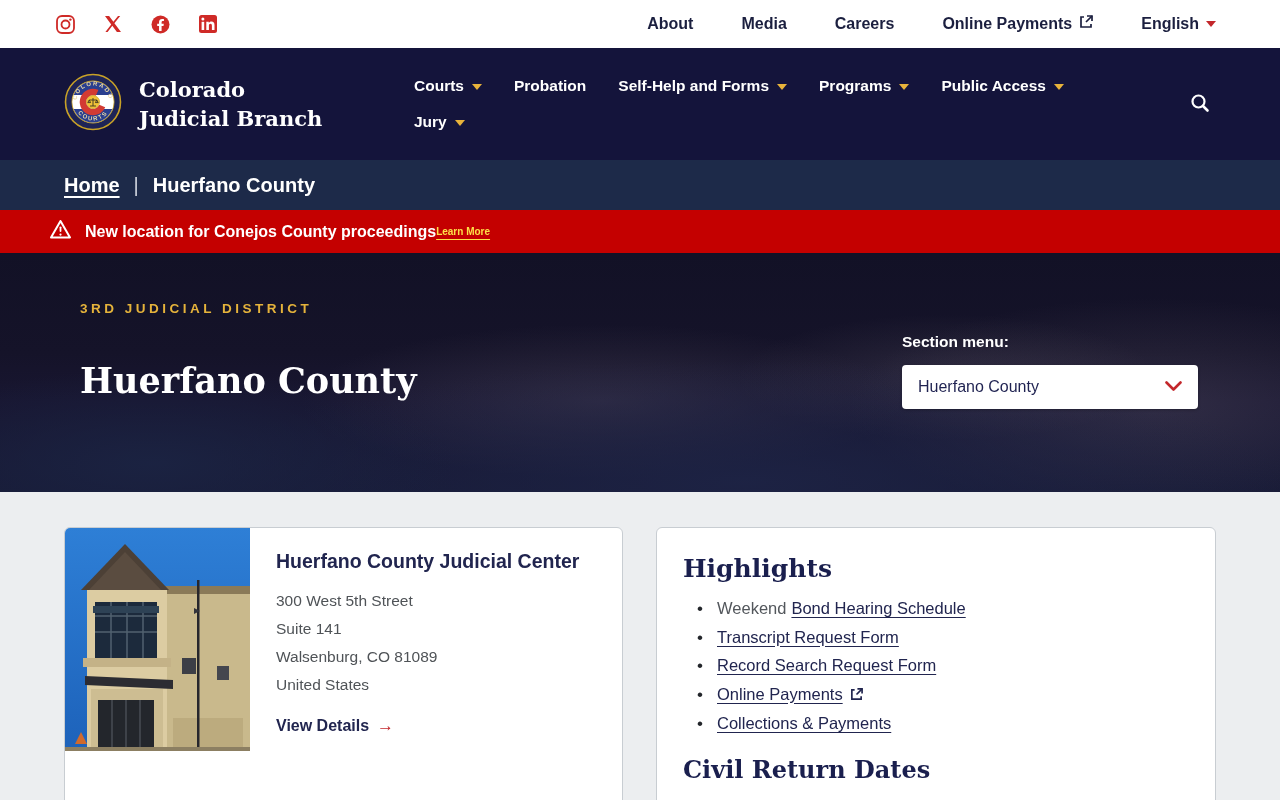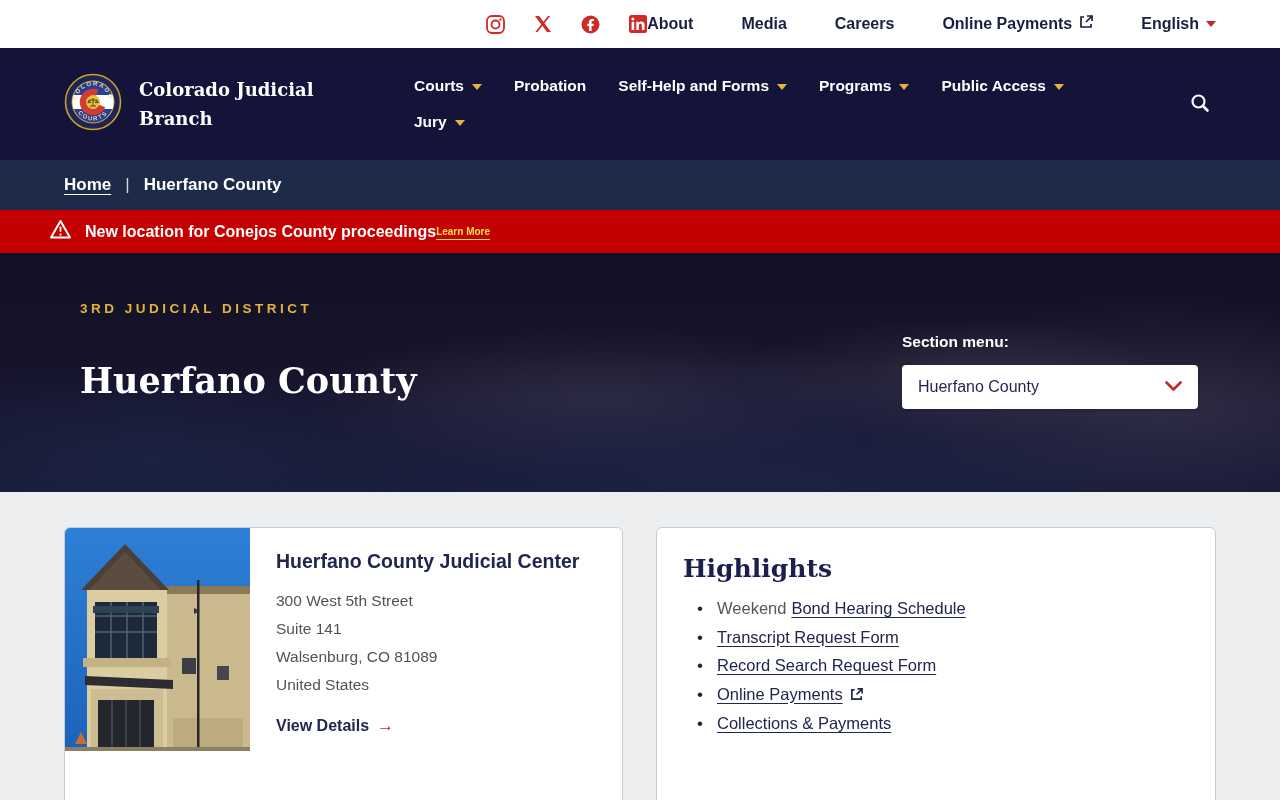--- a/index.html
+++ b/index.html
@@ -2,44 +2,44 @@
 <html><head>
 <meta charset="utf-8">
 <style>
   * { margin:0; padding:0; box-sizing:border-box; }
   html,body { width:1280px; height:800px; overflow:hidden; background:#eceef0;
               font-family:"Liberation Sans", sans-serif; }
   a { text-decoration:none; cursor:pointer; }
 
   
   .topbar { height:48px; background:#ffffff; display:flex; align-items:center;
-            justify-content:flex-end; padding:0 64px 0 56px; }
+            justify-content:space-between; padding:0 64px 0 56px; }
   .social { display:flex; align-items:center; gap:29px; }
   .social a { display:flex; align-items:center; }
   .toplinks { display:flex; align-items:center; gap:48px; }
   .toplinks a { color:#1b1f3f; font-size:16px; font-weight:700; display:flex; align-items:center; gap:7px; }
   .caret { width:0; height:0; border-left:5px solid transparent; border-right:5px solid transparent;
            border-top:6px solid #c3272b; display:inline-block; }
 
   
   .mainnav { height:112px; background:#14143b; display:flex; align-items:center; padding:0 64px; }
   .brand { display:flex; align-items:center; gap:17px; width:330px; flex:none; }
   .brand-title { font-family:"DejaVu Serif", serif; font-weight:700; color:#ffffff;
-                 font-size:18px; line-height:29px; width:190px; }
+                 font-size:21px; line-height:29px; width:190px; }
   .menu { display:flex; flex-wrap:wrap; row-gap:18px; column-gap:32px; max-width:740px;
           margin-left:20px; align-items:center; }
   .menu a { color:#ffffff; font-size:15.5px; font-weight:700; white-space:nowrap;
             display:flex; align-items:center; gap:8px; }
   .caret-gold { width:0; height:0; border-left:5px solid transparent; border-right:5px solid transparent;
                 border-top:6px solid #e8b33b; display:inline-block; margin-top:2px; }
   .search-btn { margin-left:auto; background:none; border:none; cursor:pointer; padding:6px; }
 
   
   .crumb-bar { height:50px; background:#1d2a49; display:flex; align-items:center; padding:0 64px;
-               color:#ffffff; font-size:17px; font-weight:700; }
+               color:#ffffff; font-size:20px; font-weight:700; }
   .crumb-bar a { color:#ffffff; text-decoration:underline; text-underline-offset:4px; }
   .crumb-sep { margin:0 14px; font-weight:400; color:#cfd4de; }
 
   
   .alert { height:43px; background:#c40000; display:flex; align-items:center; padding:0 50px; }
   .alert-msg { color:#ffffff; font-size:16px; font-weight:700; margin-left:14px; }
   .alert-link { color:#fde047; font-size:10px; font-weight:700; 
                 text-decoration:underline; text-underline-offset:4px; }
 
   
@@ -315,14 +315,15 @@
         <span class="li-prefix"></span><a>Online Payments</a><span class="ext-ic"><svg width="13" height="13" viewBox="0 0 14 14">
               <path d="M5 2H2v10h10V9" fill="none" stroke="#21254f" stroke-width="1.8"></path>
               <path d="M8 1h5v5" fill="none" stroke="#21254f" stroke-width="1.8"></path>
               <path d="M13 1L7 7" stroke="#21254f" stroke-width="1.8"></path>
             </svg></span>
       </li>
       <li>
         <span class="li-prefix"></span><a>Collections &amp; Payments</a>
       </li>
     </ul>
+    <h2 class="h-serif civil-title">Civil Return Dates</h2>
   </div>
 </main>
 
 </body></html>

